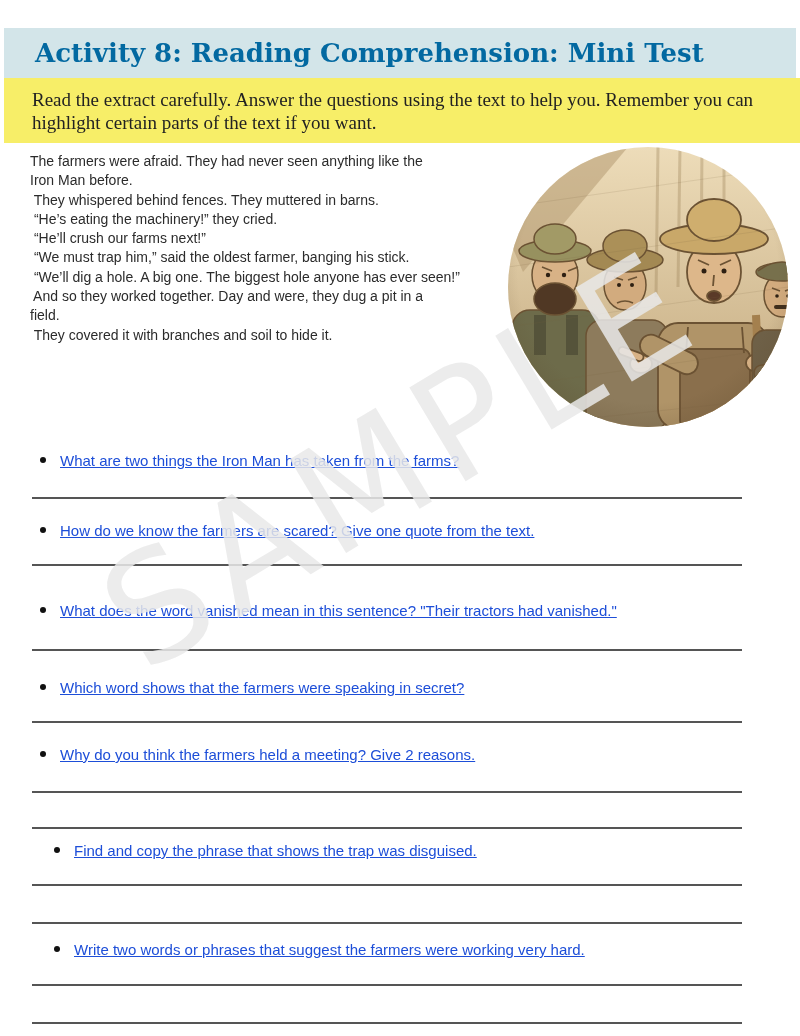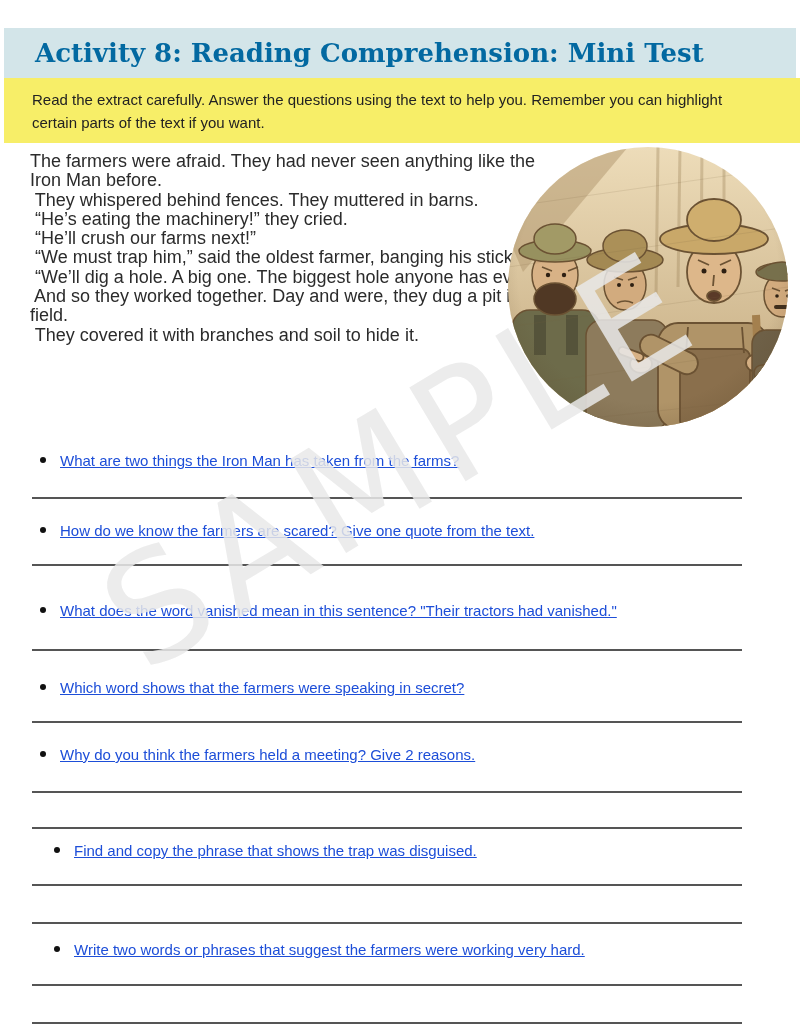--- a/index.html
+++ b/index.html
@@ -26,29 +26,29 @@
     color:#0369a1;
     white-space:nowrap;
   }
   
   .band-yellow {
     position:absolute; left:4px; top:78px; width:796px; height:65px;
     background:var(--instructions-bg,#f7ee68);
     padding:10px 36px 0 28px;
   }
   .band-yellow p {
-    font-family:Liberation Sans, sans-serif;
-    font-size:15px;
+    font-family:Liberation Serif, serif;
+    font-size:19px;
     line-height:23px;
     color:#222;
   }
   
   .passage {
     position:absolute; left:30px; top:152px; width:520px;
-    font-size:18px; line-height:19.3px; color:#2b2b2b;
+    font-size:14px; line-height:19.3px; color:#2b2b2b;
     z-index:1;
   }
   .passage .pline { white-space:pre; }
   
   .illustration {
     position:absolute; left:508px; top:147px; width:280px; height:280px;
     border-radius:50%; overflow:hidden; z-index:1;
   }
   .illustration svg { display:block; width:100%; height:100%; }
   

